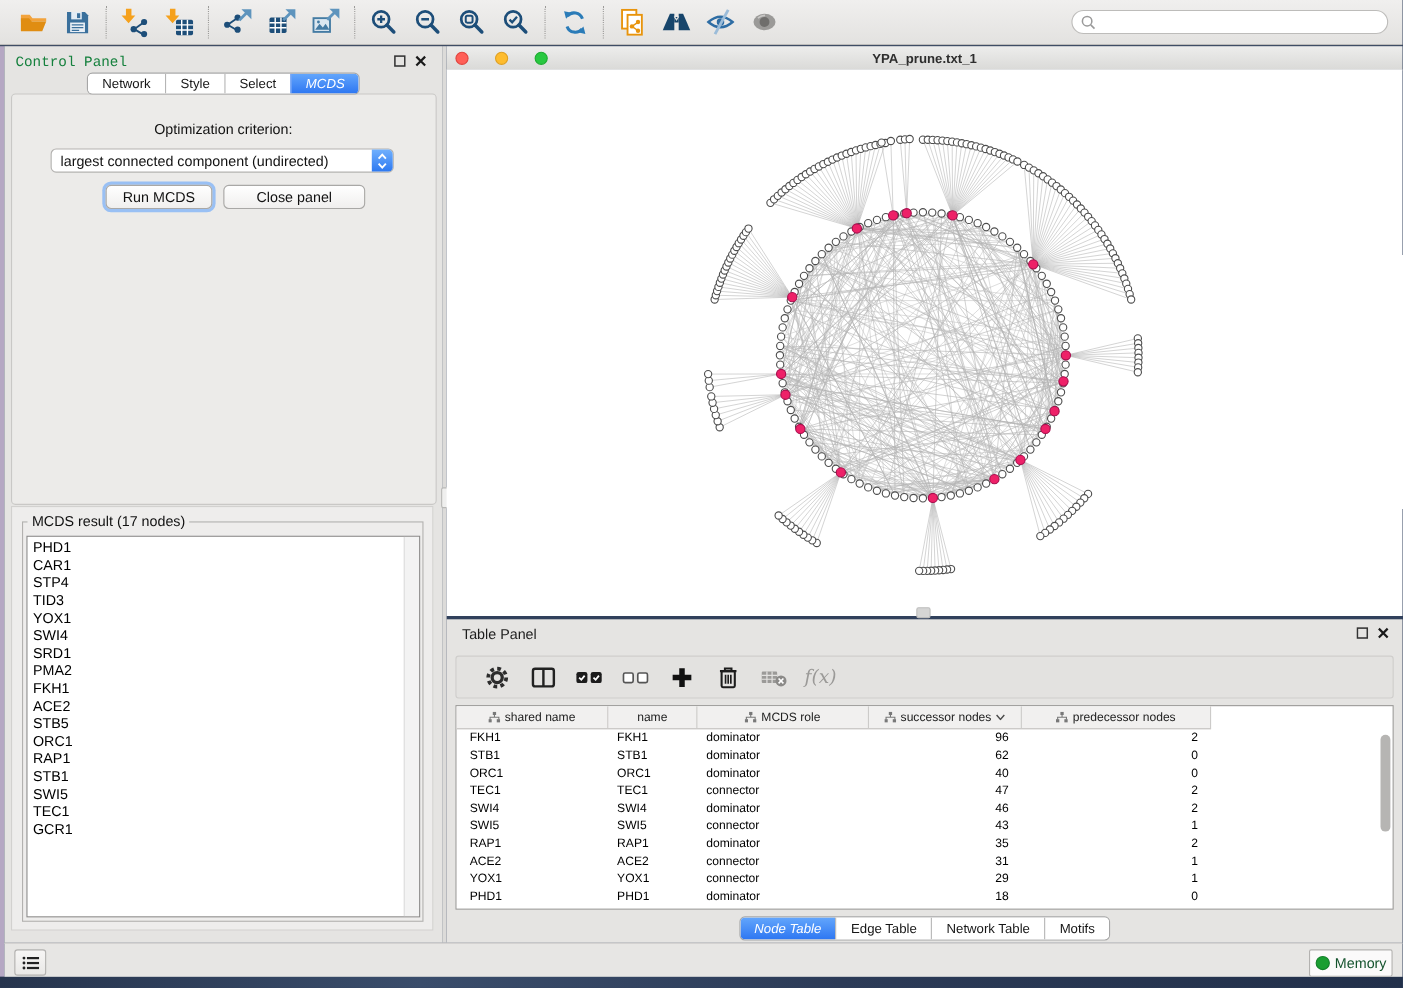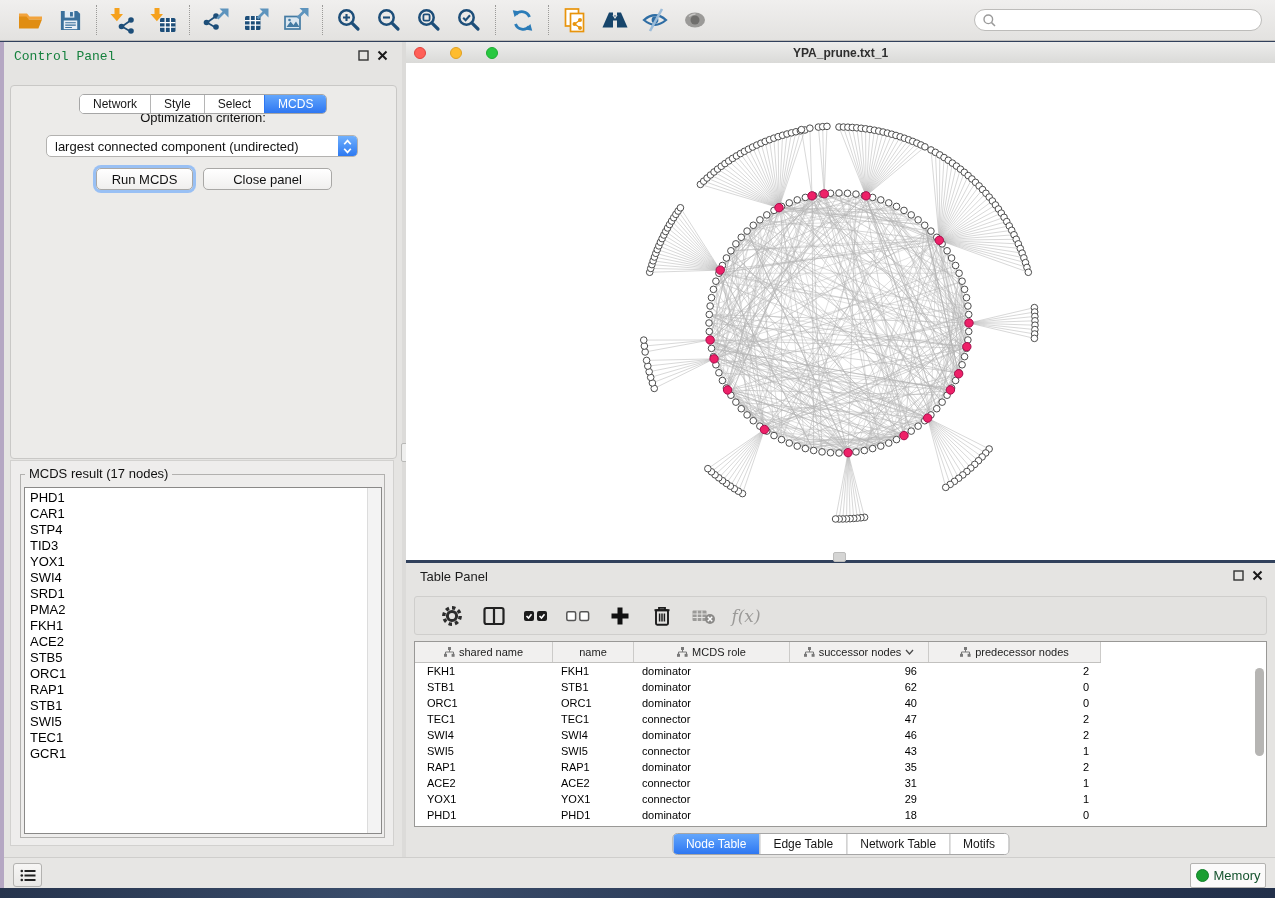--- a/index.html
+++ b/index.html
@@ -19,24 +19,24 @@
   #searchbox{margin-left:auto;margin-right:13px;width:288px;height:22px;background:#fff;
     border:1px solid #bdbcba;border-radius:12px;display:flex;align-items:center;padding-left:7px;box-sizing:border-box;}
   #searchbox input{border:none;outline:none;flex:1;height:18px;font-size:12px;background:transparent;
     font-family:"Liberation Sans",sans-serif;}
   
   #control{left:4px;top:42px;width:398px;height:815px;background:#e5e4e2;}
   #cp-title{left:10px;top:7px;font-size:13px;color:#15803d;font-family:Liberation Mono, monospace;}
   .win-btns{top:8px;display:flex;gap:8px;align-items:center;}
   #cp-btns{right:14px;}
   .tabrow{display:flex;border:1px solid #a6a6a6;border-radius:5px;background:#fff;overflow:hidden;height:18px;}
-  #cp-tabs{left:75px;top:52px;z-index:3;}
+  #cp-tabs{left:75px;top:24px;z-index:3;}
   .tabseg{padding:0 13px;font-size:12px;line-height:18px;color:#161616;border-left:1px solid #b5b5b5;background:#fff;}
   .tabseg:first-child{border-left:none;}
-  .tabseg.active{background:linear-gradient(#63a6fc,#2e77f2);color:#fff;border-left-color:#2e77f2;}
+  .tabseg.active{background:linear-gradient(#63a6fc,#2e77f2);color:#fff;border-left-color:#2e77f2;font-style:italic;}
   #cp-box{left:6px;top:43px;width:385px;height:372px;background:#ecebe9;border:1px solid #c9c8c6;border-radius:4px;}
   #opt-label{left:0;top:68px;width:100%;text-align:center;font-size:13px;color:#111;}
   #combo{left:42px;top:93px;width:312px;height:22px;background:#fff;border:1px solid #b3b2b0;border-radius:5px;
     box-sizing:border-box;display:flex;align-items:center;}
   #combo-text{flex:1;font-size:13px;padding-left:8px;color:#111;white-space:nowrap;overflow:hidden;}
   #combo-step{width:19px;height:20px;margin:0;border-radius:0 4px 4px 0;background:linear-gradient(#70b0fd,#2d79f1);
     display:flex;align-items:center;justify-content:center;}
   .btn{height:22px;border:1px solid #a9a8a6;border-radius:5px;background:linear-gradient(#ffffff,#f0efee);
     font-size:13px;color:#111;display:flex;align-items:center;justify-content:center;box-sizing:border-box;}
   #btn-run{left:92px;top:126px;width:97px;box-shadow:0 0 0 3px rgba(98,163,251,.6);}

